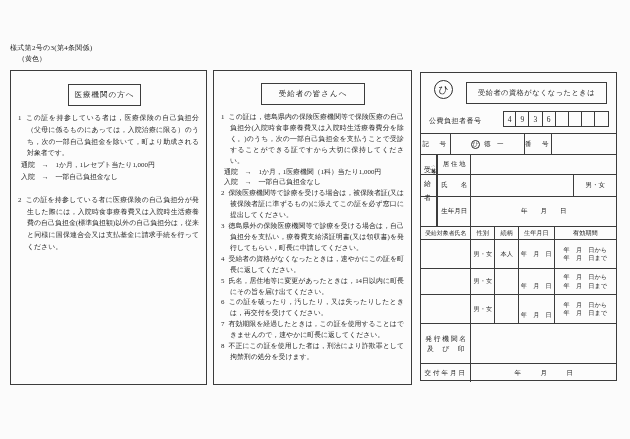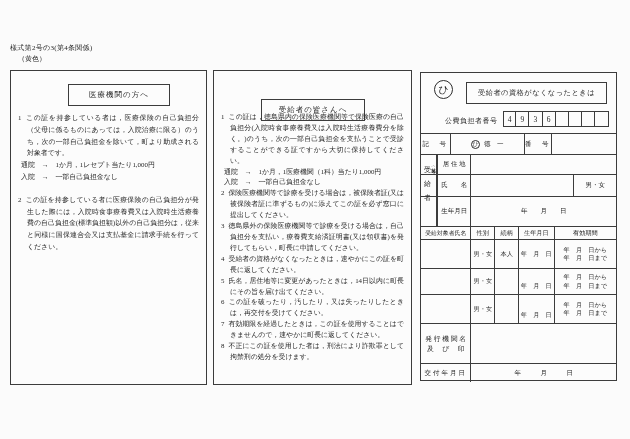--- a/index.html
+++ b/index.html
@@ -8,36 +8,36 @@
   .page { position:relative; width:630px; height:439px; overflow:hidden; }
 
   .form-code { position:absolute; left:10px; top:43px; font-size:7px; letter-spacing:.3px; }
   .color-note { position:absolute; left:18px; top:54px; font-size:7px; }
 
   .panel { position:absolute; top:70px; height:315px; border:1px solid #3c3c3c; background:#fcfcfc; }
   .panel-left { left:10px; width:197px; }
   .panel-mid  { left:213px; width:199px; }
 
   .title-box { position:absolute; border:1px solid #3c3c3c; display:flex; align-items:center; justify-content:center; font-size:7.5px; letter-spacing:1px; background:#fcfcfc; }
-  .panel-left .title-box { left:57px; top:13px; width:102px; height:22px; }
-  .panel-mid  .title-box { left:47px; top:28px; width:104px; height:22px; }
+  .panel-left .title-box { left:57px; top:13px; width:73px; height:22px; }
+  .panel-mid  .title-box { left:47px; top:12px; width:104px; height:22px; }
 
   .panel-body { position:absolute; left:7px; right:7px; top:41px; }
   .panel-left .panel-body { font-size:6.9px; line-height:11.8px; }
   .panel-mid  .panel-body { font-size:6.9px; line-height:10.9px; }
   .item { padding-left:9px; text-indent:-9px; text-align:justify; }
   .item .num { margin-right:4px; }
   .subline { padding-left:3px; }
   .gap { height:11px; }
 
   
   .cert { position:absolute; left:420px; top:72px; width:197px; height:309px; border:1px solid #3c3c3c; background:#fcfcfc; }
   .cert-logo { position:absolute; left:13px; top:7px; width:19px; height:19px; border:1.2px solid #2c2c2c; border-radius:50%; display:flex; align-items:center; justify-content:center; font-size:10px; }
   .cert-title-box { position:absolute; left:45px; top:9px; width:141px; height:22px; border:1px solid #3c3c3c; display:flex; align-items:center; justify-content:center; font-size:7.2px; letter-spacing:.5px; }
-  .pn-label { position:absolute; left:24px; top:43px; font-size:7px; letter-spacing:.5px; }
+  .pn-label { position:absolute; left:8px; top:43px; font-size:7px; letter-spacing:.5px; }
   .pn-boxes { position:absolute; left:82px; top:38px; display:flex; }
   .pn-box { width:13.2px; height:16px; border:1px solid #3c3c3c; border-left:none; display:flex; align-items:center; justify-content:center; font-size:7.5px; }
   .pn-box:first-child { border-left:1px solid #3c3c3c; }
 
   .crow { position:absolute; left:0; width:100%; border-top:1px solid #3c3c3c; display:flex; }
   .ccell { height:100%; display:flex; align-items:center; justify-content:center; font-size:6.5px; overflow:hidden; }
   .b-r { border-right:1px solid #3c3c3c; }
 
   .r-kigo   { top:60px;  height:21px; }
   .r-jusho  { top:81px;  height:20px; }

